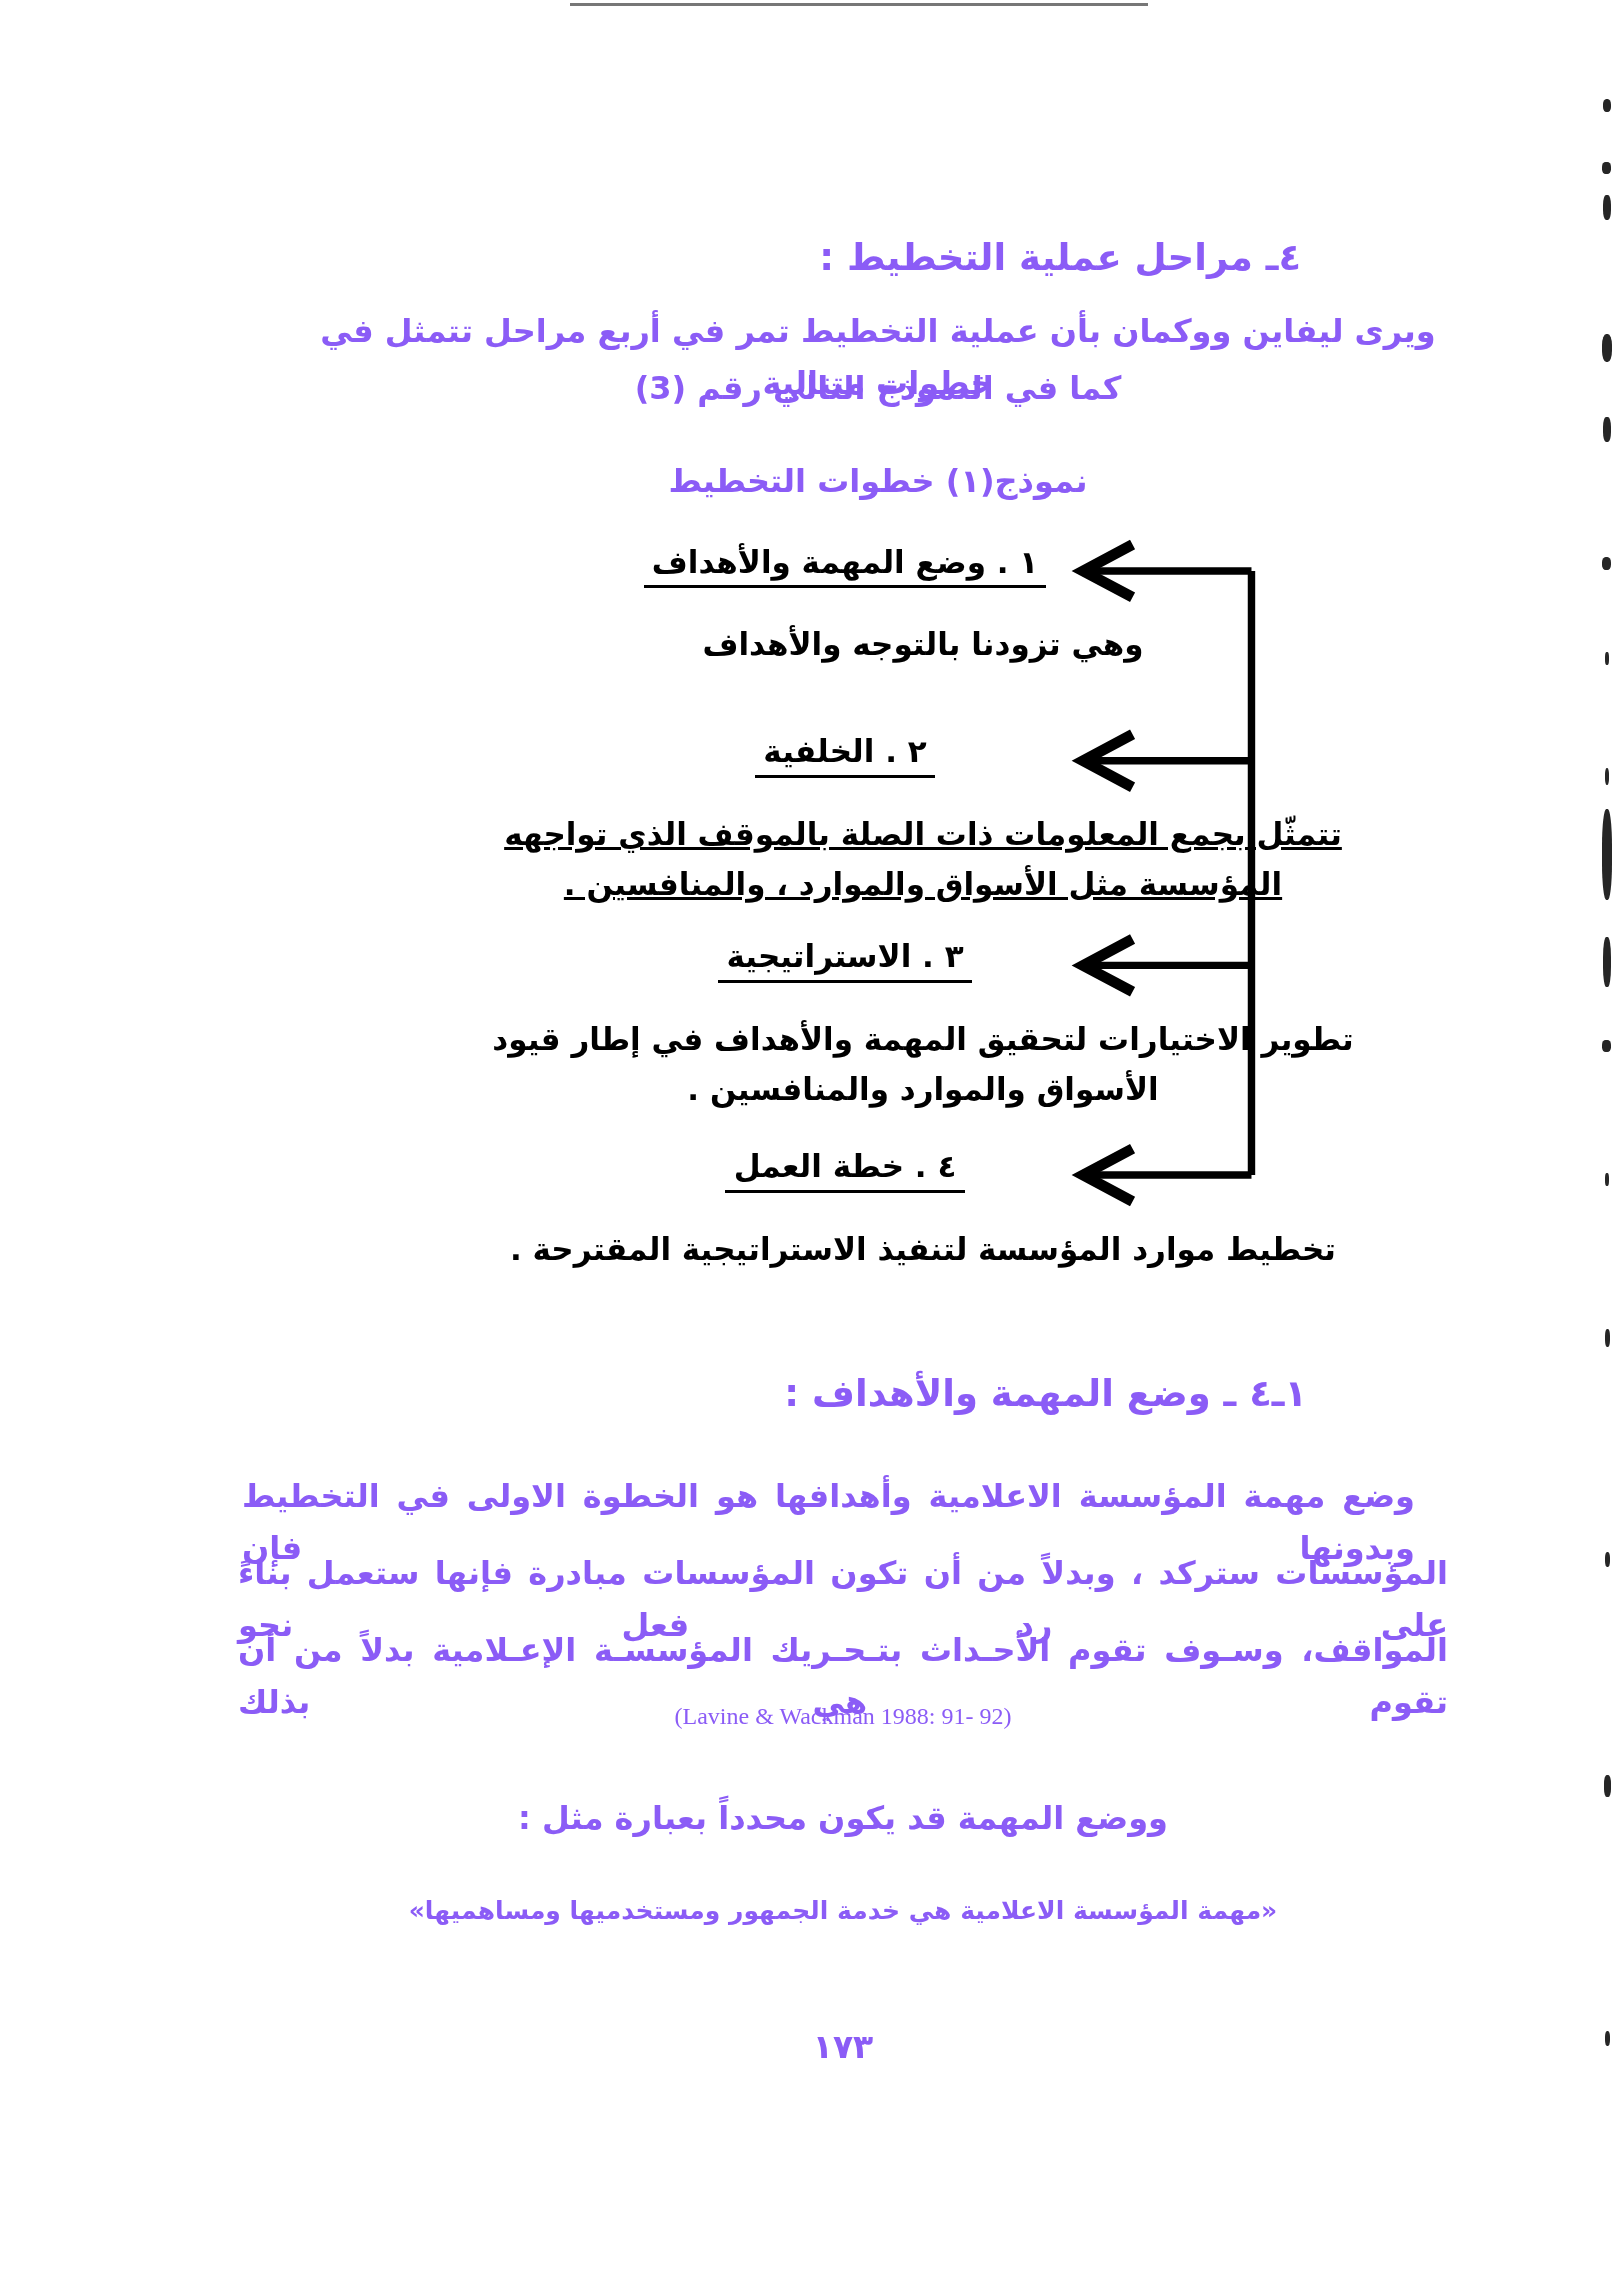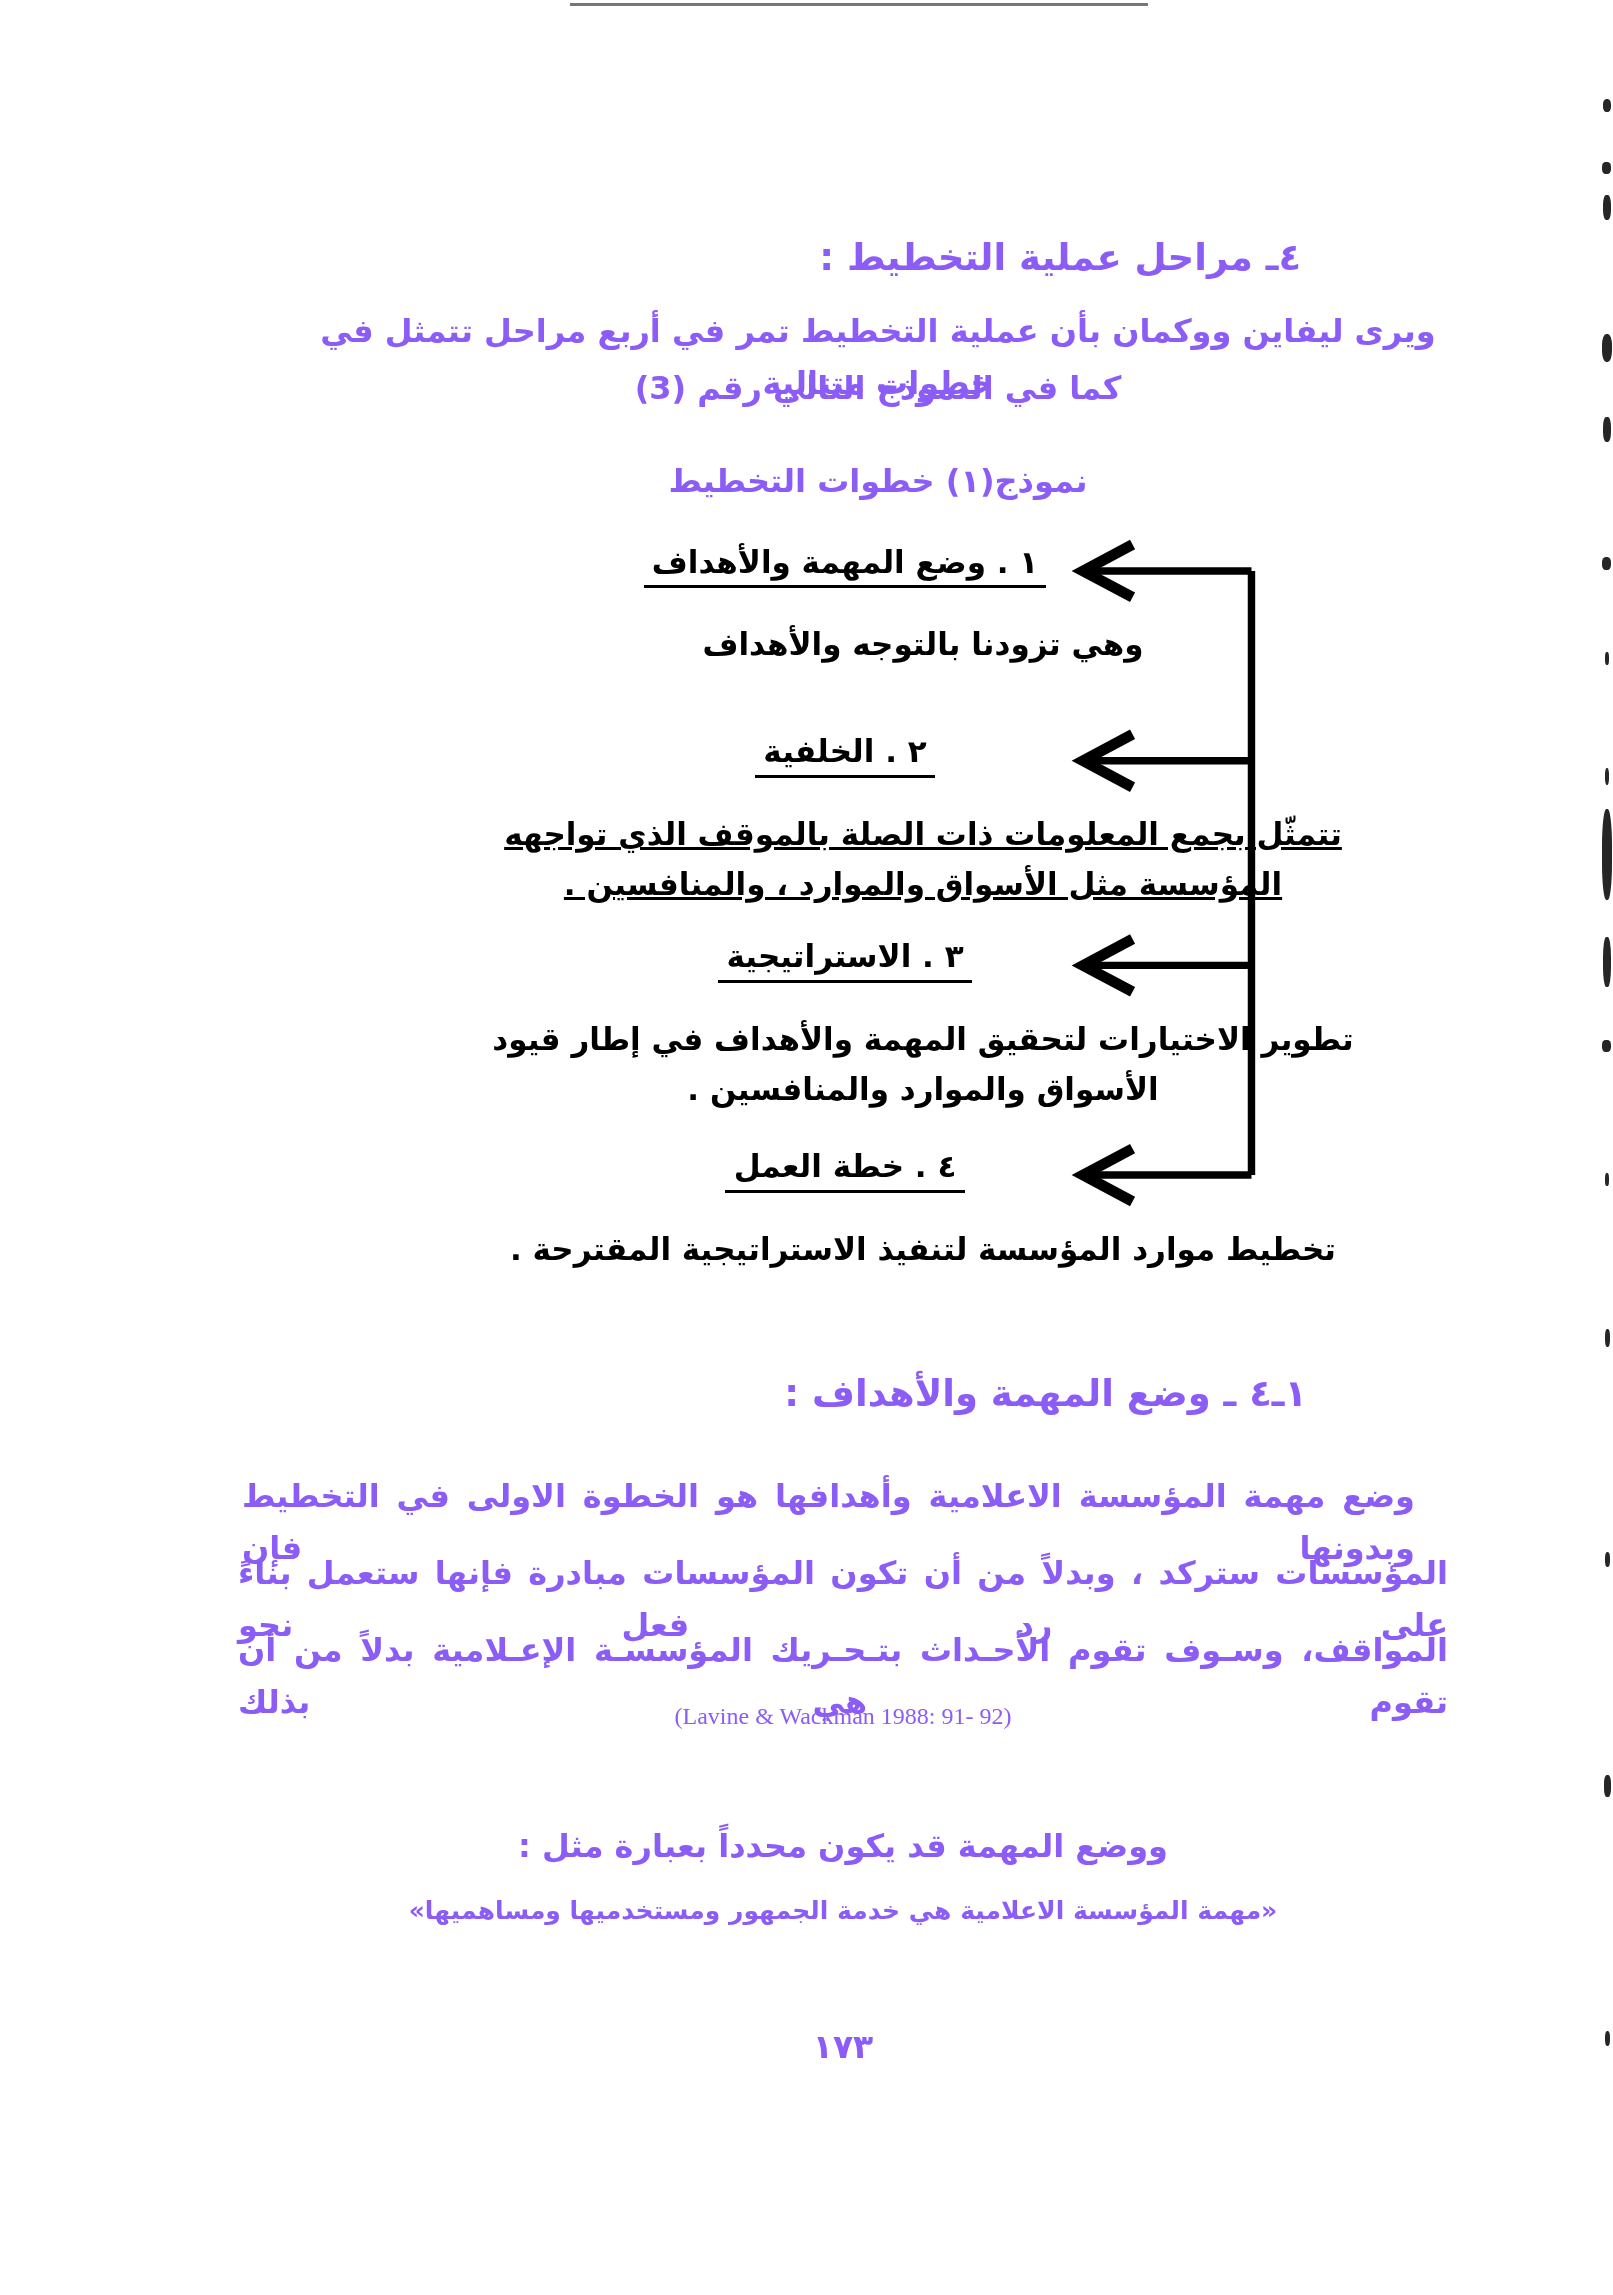--- a/index.html
+++ b/index.html
@@ -230,21 +230,21 @@
     <div class="blk h-sub" style="top:1371px; right:306px; width:1007px;">١ـ٤ ـ وضع المهمة والأهداف :</div>
 
     <div class="blk para" style="top:1548px; right:165px; width:1210px; text-align:justify; text-align-last:justify;">المؤسسات ستركد ، وبدلاً من أن تكون المؤسسات مبادرة فإنها ستعمل بناءً على رد فعل نحو</div>
 
     <div class="blk para" style="top:1471px; right:198px; width:1173px; text-align:justify; text-align-last:justify;">وضع مهمة المؤسسة الاعلامية وأهدافها هو الخطوة الاولى في التخطيط وبدونها فإن</div>
 
     <div class="blk para" style="top:1625px; right:165px; width:1210px; text-align:justify; text-align-last:justify;">المواقف، وسـوف تقوم الأحـداث بتـحـريك المؤسسـة الإعـلامية بدلاً من أن تقوم هي بذلك</div>
 
     <div class="blk cite" style="top:1703px; right:165px; width:1210px;">(Lavine &amp; Wackman 1988: 91- 92)</div>
 
-    <div class="blk para centerline" style="top:1793px; right:165px; width:1210px;margin-top:28px;">ووضع المهمة قد يكون محدداً بعبارة مثل :</div>
+    <div class="blk para centerline" style="top:1793px; right:165px; width:1210px;">ووضع المهمة قد يكون محدداً بعبارة مثل :</div>
 
     <div class="blk para centerline" style="top:1891px; right:165px; width:1210px; font-size:25px;">«مهمة المؤسسة الاعلامية هي خدمة الجمهور ومستخدميها ومساهميها»</div>
 
     <div class="blk folio" style="top:2027px; right:165px; width:1210px;">١٧٣</div>
 
   </div>
 </div>
 
 
 </body></html>

